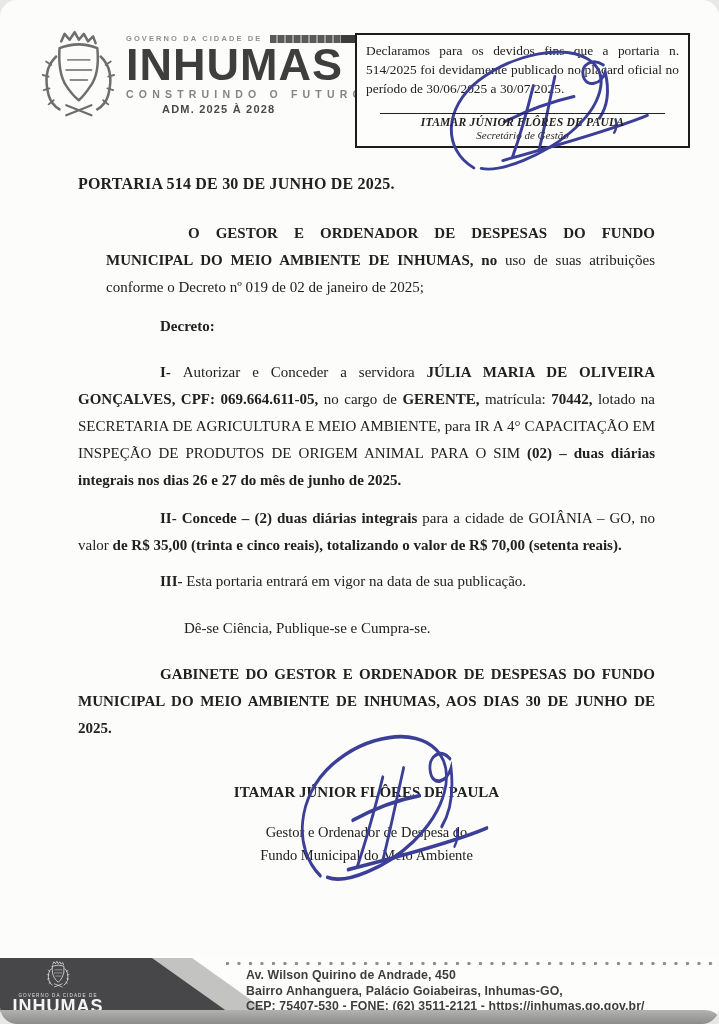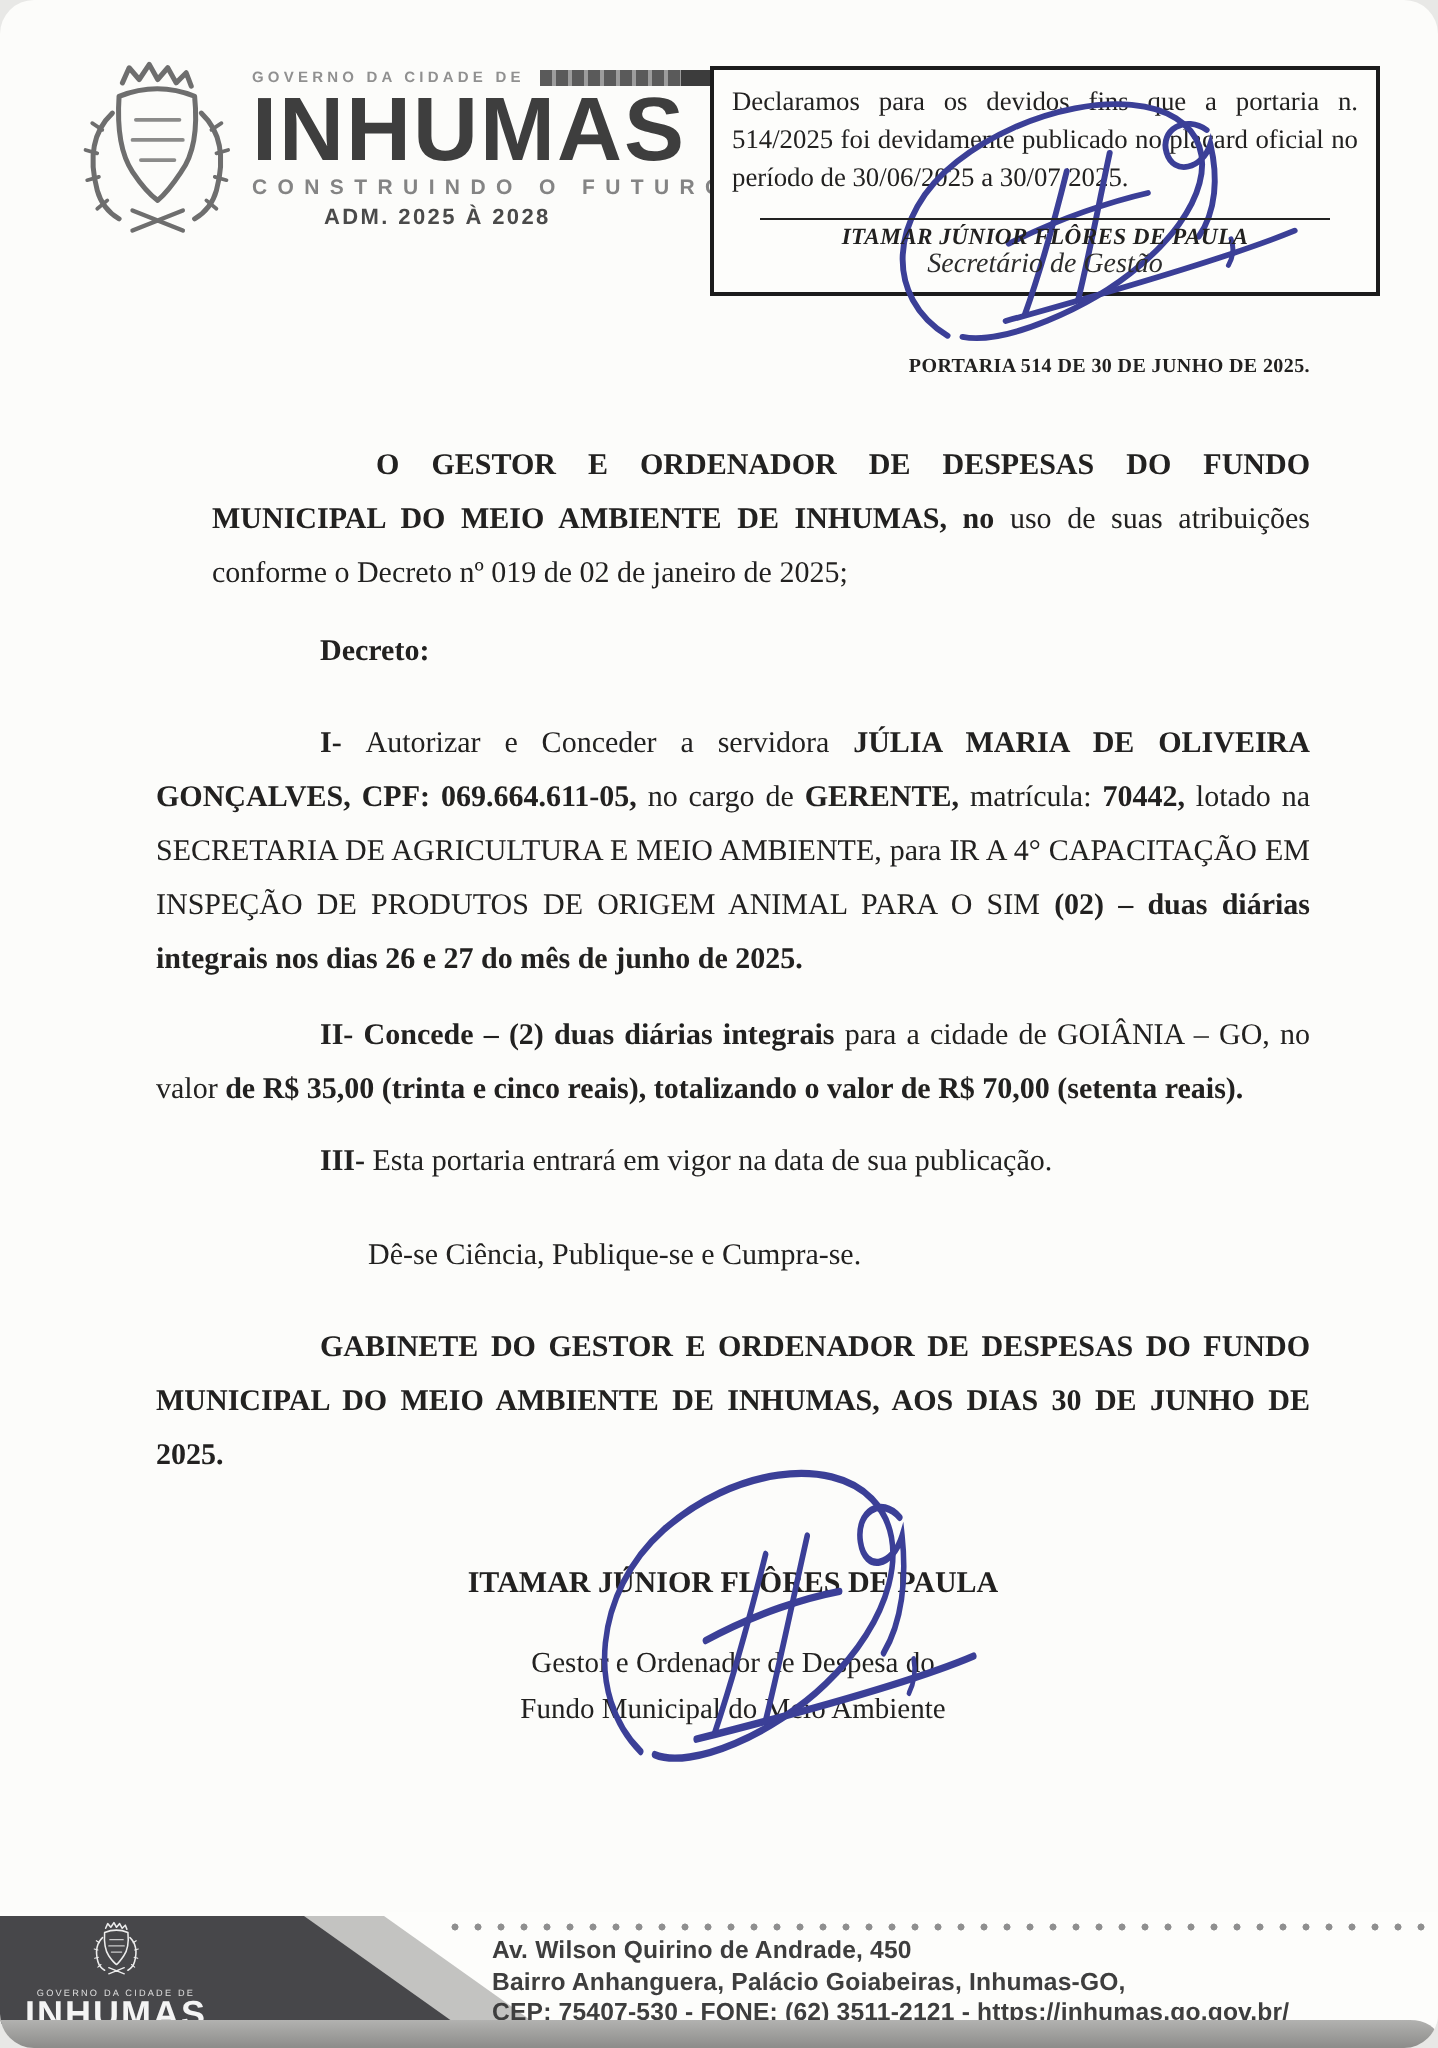--- a/index.html
+++ b/index.html
@@ -16,26 +16,26 @@
   .brand-name{font-size:45px;line-height:44px;font-weight:800;letter-spacing:1px;color:#3e3e3e;}
   .brand-slogan{font-size:10.5px;letter-spacing:5.2px;color:#848484;font-weight:bold;margin-top:1px;}
   .brand-adm{font-size:11px;font-weight:bold;letter-spacing:1.2px;color:#4a4a4a;margin:3px 0 0 36px;}
   
   .decl-box{position:absolute;left:355px;top:33px;width:335px;height:115px;border:2px solid #1c1c1c;
             box-sizing:border-box;padding:6px 9px 4px;background:#fdfdfb;}
   .decl-text{margin:0;font-size:13.4px;line-height:19px;text-align:justify;}
   .decl-sign{position:absolute;left:0;right:0;bottom:5px;text-align:center;}
   .decl-line{width:86%;margin:0 auto 2px;border-top:1.3px solid #222;}
   .decl-name{font-size:11.6px;font-weight:bold;font-style:italic;letter-spacing:.2px;}
-  .decl-role{font-size:14px;font-style:italic;color:#2c2c2c;}
+  .decl-role{font-size:11px;font-style:italic;color:#2c2c2c;}
   .decl-scrawl{position:absolute;left:70px;top:14px;width:228px;height:120px;color:#3b3f97;transform:rotate(-5deg);pointer-events:none;}
   
   .doc{position:absolute;left:78px;top:170px;width:577px;font-size:15px;line-height:27px;text-align:justify;}
   .doc .b{font-weight:bold;}
-  .title{margin:0;text-align:right;font-size:10px;font-weight:bold;letter-spacing:.2px;line-height:27px;}
+  .title{margin:0;text-align:left;font-size:16px;font-weight:bold;letter-spacing:.2px;line-height:27px;}
   .subtitle{margin:6px 0 0;text-align:right;font-weight:bold;}
   .p{margin:0;text-indent:82px;}
   .p-opening{margin-top:23px;margin-left:28px;}
   .p-resolvem{margin-top:12px;font-weight:bold;}
   .p-item1{margin-top:19px;}
   .p-item2{margin-top:11px;}
   .p-item3{margin-top:9px;}
   .p-closing{margin-top:20px;text-indent:106px;}
   .p-gabinete{margin-top:19px;font-weight:bold;}
   .sig-block{position:relative;}

